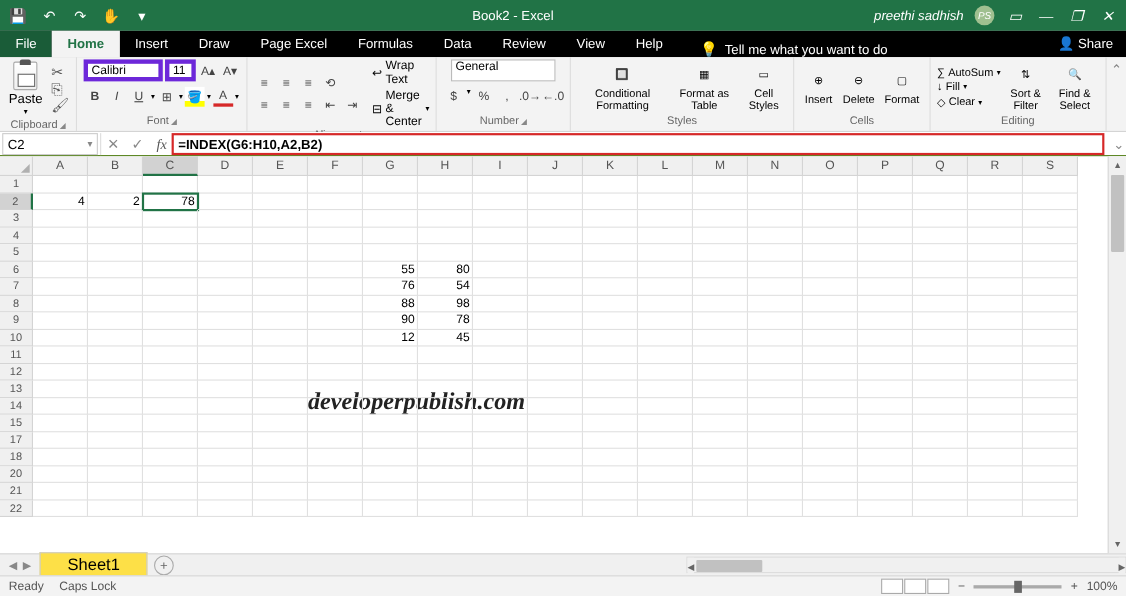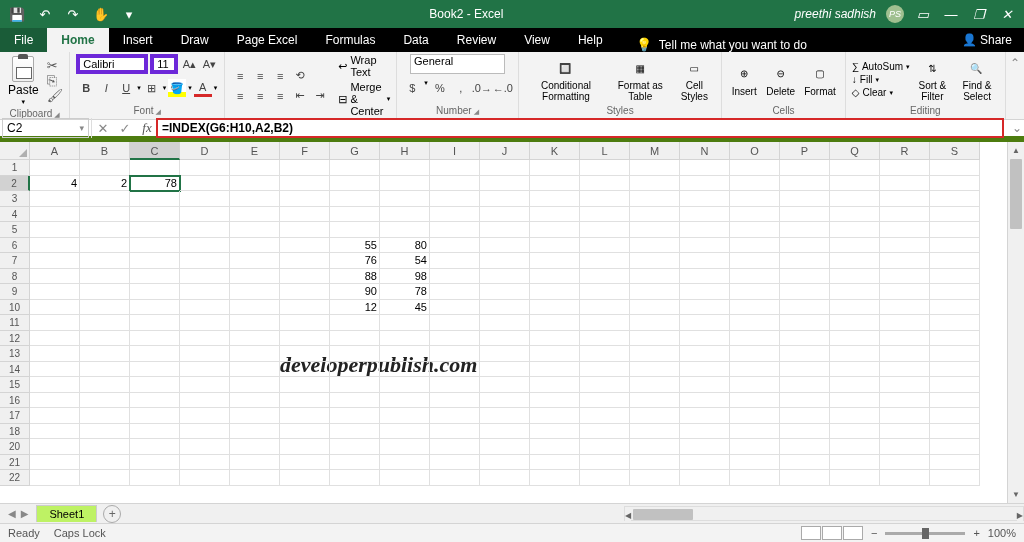--- a/index.html
+++ b/index.html
@@ -49,21 +49,21 @@
     
     .num-top{border:1px solid #bbb;background:#fff;font-size:11px;height:20px;padding:0 3px;width:95px;}
     .num-row{display:flex;gap:3px;margin-top:2px;}
     
     .lg-btn{display:flex;flex-direction:column;align-items:center;justify-content:center;font-size:10px;padding:0 3px;text-align:center;line-height:1.1;}
     .lg-icon{width:26px;height:22px;margin-bottom:1px;display:flex;align-items:center;justify-content:center;}
     
     .ed-col{display:flex;flex-direction:column;gap:2px;font-size:10px;}
     .ed-item{display:flex;align-items:center;gap:3px;}
     
-    .formula-bar{height:22px;display:flex;align-items:center;border-bottom:6px solid #4d7c0f;background:#fff;}
+    .formula-bar{height:22px;display:flex;align-items:center;border-bottom:1px solid #4d7c0f;background:#fff;}
     .name-box{width:87px;border:1px solid #ccc;height:20px;margin:1px 2px;padding:1px 4px;font-size:12px;display:flex;align-items:center;}
     .name-box::after{content:"▾";color:#888;margin-left:auto;font-size:9px;}
     .fb-sep{border-left:1px solid #ddd;height:20px;}
     .fb-btn{width:22px;text-align:center;color:#888;font-size:13px;}
     .fb-btn.fx{font-style:italic;font-family:serif;color:#555;}
     .formula-input{flex:1;height:20px;padding:1px 4px;font-size:12px;border:2px solid #d62828;margin-right:6px;margin-left:-2px;font-weight:bold;}
     .chev{width:14px;text-align:center;color:#888;}
     
     .sheet-area{flex:1;display:flex;overflow:hidden;position:relative;}
     .grid-wrapper{flex:1;position:relative;overflow:hidden;}
@@ -82,21 +82,21 @@
     
     .overlay-text{position:absolute;top:210px;left:280px;font-family:"Comic Sans MS",cursive;font-style:italic;font-size:22px;font-weight:bold;color:#222;}
     
     .scrollbar-v{width:17px;background:#f0f0f0;border-left:1px solid #d4d4d4;display:flex;flex-direction:column;}
     .scr-btn{height:17px;background:#f0f0f0;display:flex;align-items:center;justify-content:center;font-size:8px;color:#666;}
     .scr-track{flex:1;background:#f0f0f0;position:relative;}
     .scr-thumb{position:absolute;left:2px;right:2px;background:#c1c1c1;border-radius:1px;}
     
     .sheet-tabs{height:20px;display:flex;align-items:center;background:#f0f0f0;border-top:1px solid #d4d4d4;}
     .st-nav{display:flex;gap:5px;padding:0 8px;color:#888;font-size:10px;}
-    .sheet-tab{padding:2px 12px;font-size:11px;background:#bef264;border:1px solid #ccc;border-bottom:none;margin-top:-1px;}
+    .sheet-tab{padding:2px 24px;font-size:15px;background:#fde047;border:1px solid #ccc;border-bottom:none;margin-top:-1px;}
     .new-sheet{width:18px;height:18px;border:1px solid #aaa;border-radius:50%;margin-left:6px;display:flex;align-items:center;justify-content:center;font-size:12px;color:#666;}
     .scroll-h{flex:0 0 400px;margin-left:auto;height:15px;background:#f0f0f0;display:flex;border:1px solid #ddd;}
     .scroll-h .track{flex:1;position:relative;}
     
     .status-bar{height:19px;background:#f3f3f3;border-top:1px solid #d4d4d4;display:flex;align-items:center;font-size:11px;color:#555;padding:0 8px;}
     .status-bar .right{margin-left:auto;display:flex;align-items:center;gap:8px;}
     .view-btns{display:flex;gap:1px;}
     .view-btn{width:20px;height:14px;border:1px solid #aaa;background:#fff;}
     .zoom-slider{width:80px;height:3px;background:#aaa;position:relative;}
     .zoom-thumb{width:7px;height:11px;background:#666;position:absolute;top:-4px;left:37px;}
@@ -669,42 +669,20 @@
           <div class="cell"></div>
           <div class="cell"></div>
           <div class="cell"></div>
           <div class="cell"></div>
           <div class="cell"></div>
           <div class="cell"></div>
           <div class="cell"></div>
           <div class="cell"></div>
         </div>
         <div class="row">
-          <div class="row-h">16</div>
-          <div class="cell"></div>
-          <div class="cell"></div>
-          <div class="cell"></div>
-          <div class="cell"></div>
-          <div class="cell"></div>
-          <div class="cell"></div>
-          <div class="cell"></div>
-          <div class="cell"></div>
-          <div class="cell"></div>
-          <div class="cell"></div>
-          <div class="cell"></div>
-          <div class="cell"></div>
-          <div class="cell"></div>
-          <div class="cell"></div>
-          <div class="cell"></div>
-          <div class="cell"></div>
-          <div class="cell"></div>
-          <div class="cell"></div>
-          <div class="cell"></div>
-        </div>
-        <div class="row">
           <div class="row-h">17</div>
           <div class="cell"></div>
           <div class="cell"></div>
           <div class="cell"></div>
           <div class="cell"></div>
           <div class="cell"></div>
           <div class="cell"></div>
           <div class="cell"></div>
           <div class="cell"></div>
           <div class="cell"></div>

